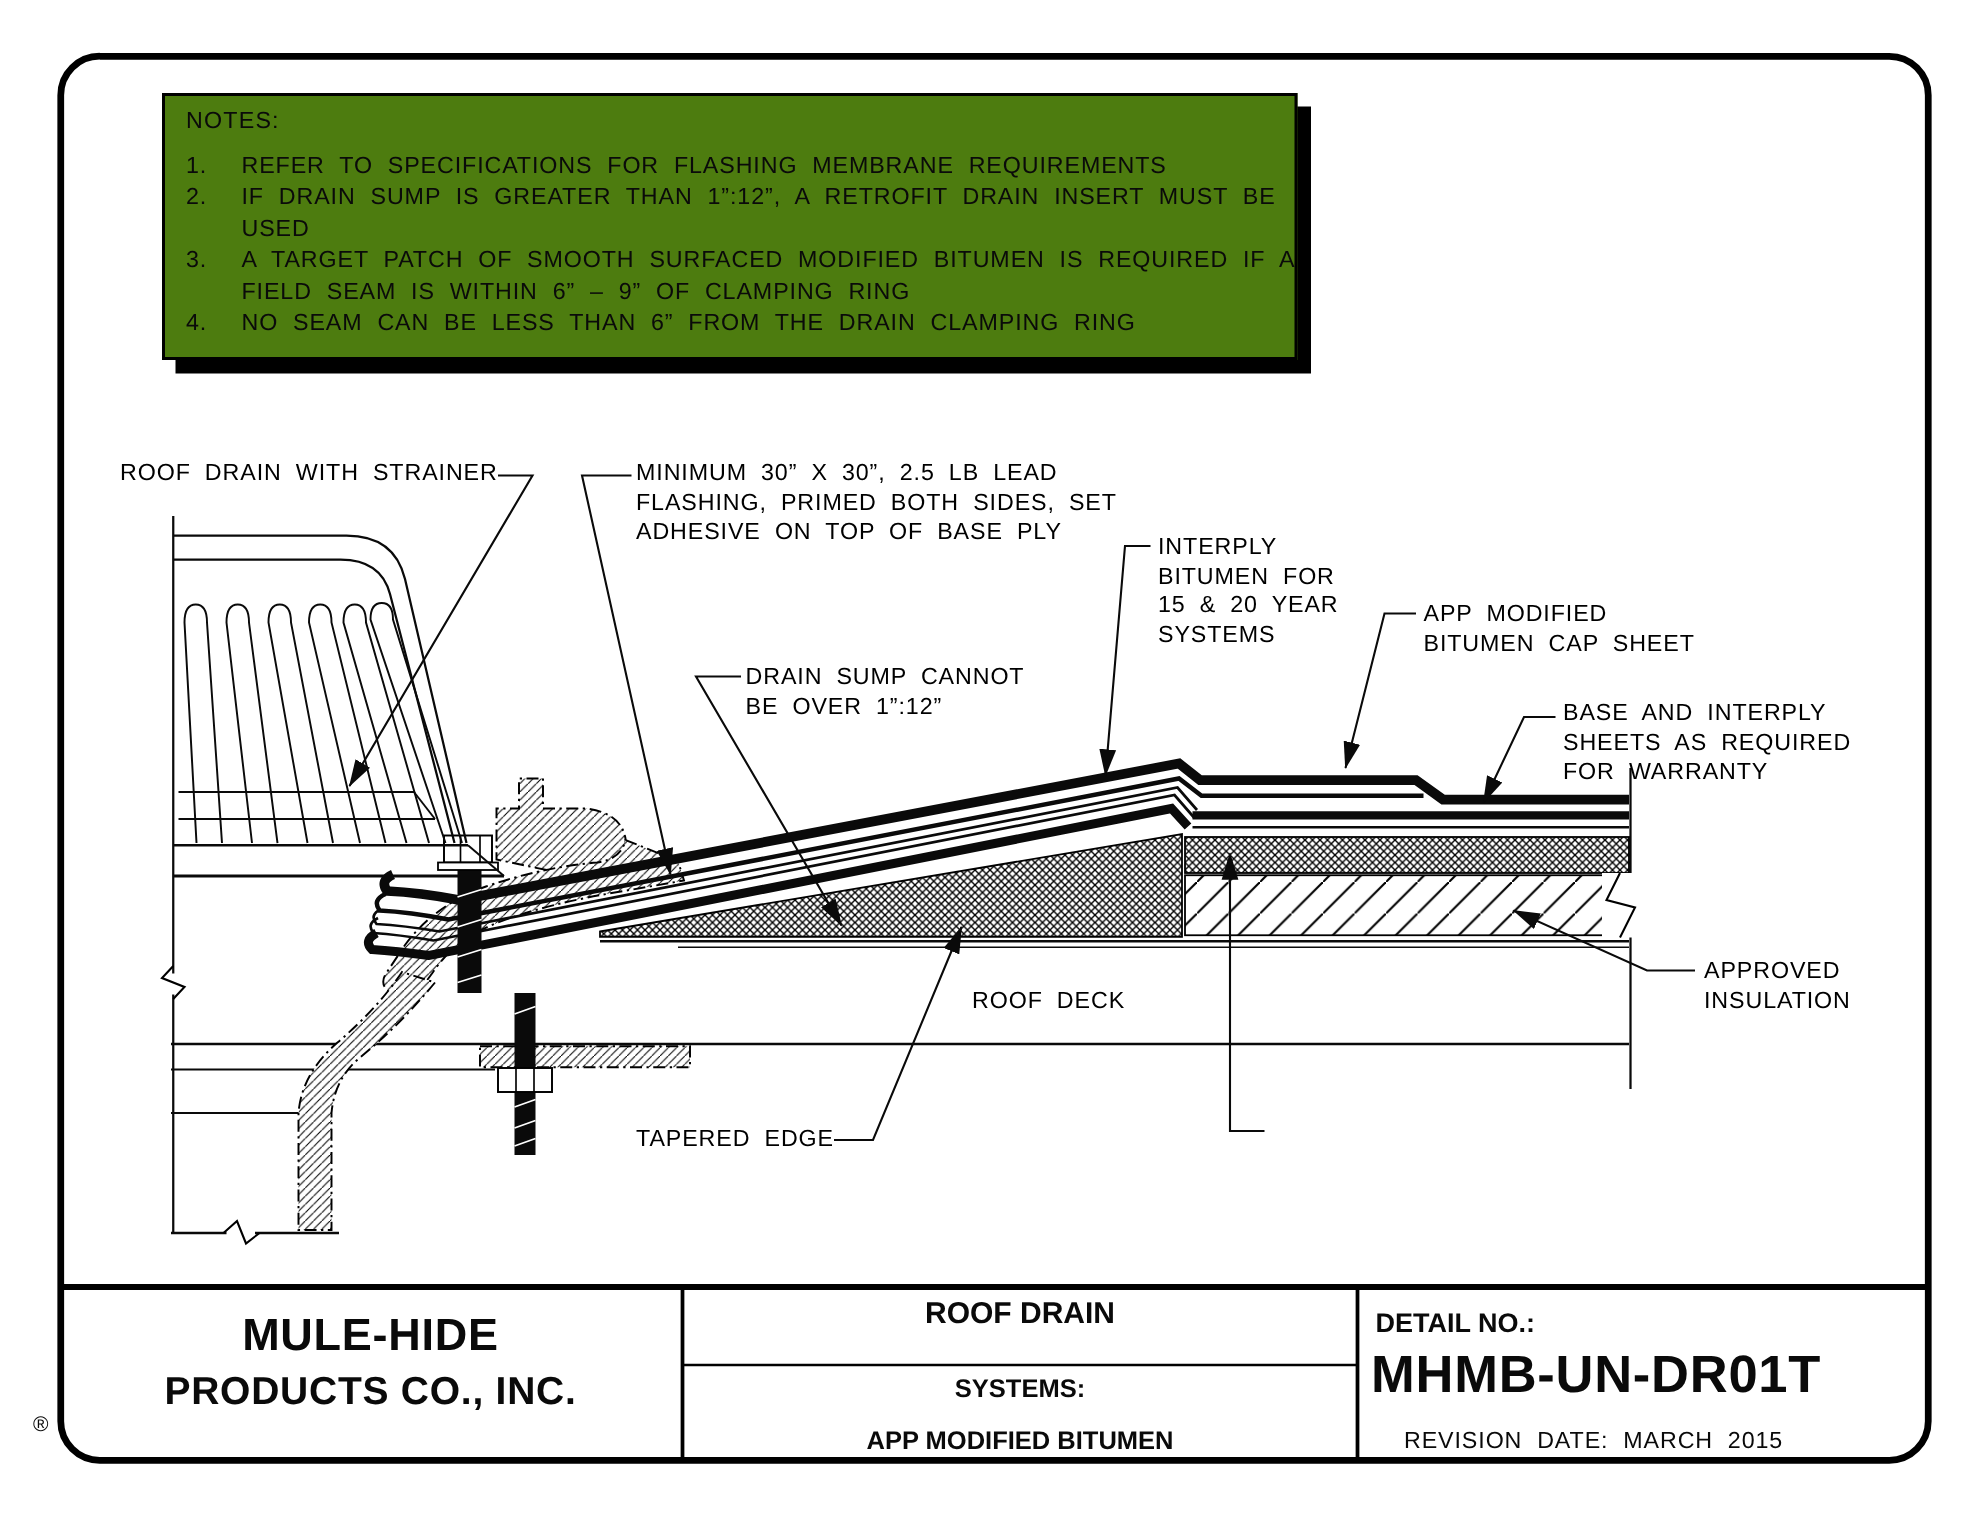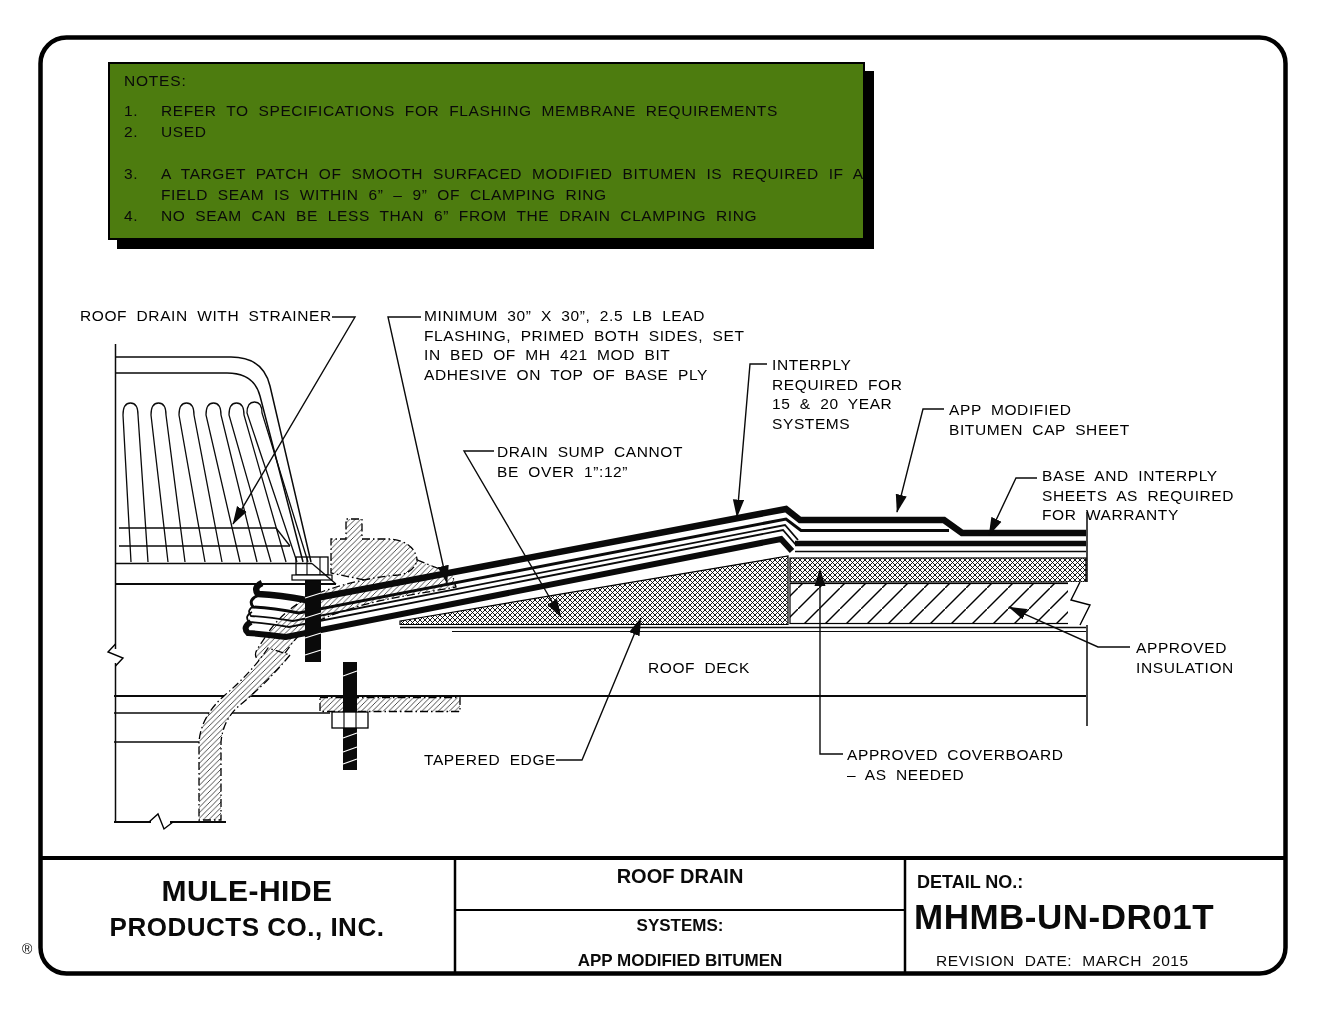--- a/index.html
+++ b/index.html
@@ -155,20 +155,21 @@
   <div id="notesTitle">NOTES:</div>
   <div class="noteRow" style="top:36px">
     <div class="noteNum">1.</div>
     <div class="noteLines">
           <div>REFER TO SPECIFICATIONS FOR FLASHING MEMBRANE REQUIREMENTS</div>
         </div>
   </div>
   <div class="noteRow" style="top:57px">
     <div class="noteNum">2.</div>
     <div class="noteLines">
+      <div>IF DRAIN SUMP IS GREATER THAN 1”:12”, A RETROFIT DRAIN INSERT MUST BE</div>
       <div>USED</div>
     </div>
   </div>
   <div class="noteRow" style="top:99px">
     <div class="noteNum">3.</div>
     <div class="noteLines">
       <div>A TARGET PATCH OF SMOOTH SURFACED MODIFIED BITUMEN IS REQUIRED IF A</div>
       <div>FIELD SEAM IS WITHIN 6” – 9” OF CLAMPING RING</div>
     </div>
   </div>
@@ -179,52 +180,47 @@
         </div>
   </div>
 </div>
 
 <div class="cad" style="left:80px;top:306px">
   <div>ROOF DRAIN WITH STRAINER</div>
 </div>
 <div class="cad" style="left:424px;top:306px">
   <div>MINIMUM 30” X 30”, 2.5 LB LEAD</div>
   <div>FLASHING, PRIMED BOTH SIDES, SET</div>
-  <div>IN BED OF MH 421 MOD BIT</div>
   <div>ADHESIVE ON TOP OF BASE PLY</div>
 </div>
 <div class="cad" style="left:497px;top:442px">
   <div>DRAIN SUMP CANNOT</div>
   <div>BE OVER 1”:12”</div>
 </div>
 <div class="cad" style="left:772px;top:355px">
   <div>INTERPLY</div>
-  <div>REQUIRED FOR</div>
+  <div>BITUMEN FOR</div>
   <div>15 &amp; 20 YEAR</div>
   <div>SYSTEMS</div>
 </div>
 <div class="cad" style="left:949px;top:400px">
   <div>APP MODIFIED</div>
   <div>BITUMEN CAP SHEET</div>
 </div>
 <div class="cad" style="left:1042px;top:466px">
   <div>BASE AND INTERPLY</div>
   <div>SHEETS AS REQUIRED</div>
   <div>FOR WARRANTY</div>
 </div>
 <div class="cad" style="left:648px;top:658px">
   <div>ROOF DECK</div>
 </div>
 <div class="cad" style="left:424px;top:750px">
   <div>TAPERED EDGE</div>
 </div>
-<div class="cad" style="left:847px;top:745px">
-  <div>APPROVED COVERBOARD</div>
-  <div>– AS NEEDED</div>
-</div>
 <div class="cad" style="left:1136px;top:638px">
   <div>APPROVED</div>
   <div>INSULATION</div>
 </div>
 
 <div class="tb tb-center" style="left:247px;top:874px;font-size:30px;letter-spacing:0.5px">MULE-HIDE</div>
 <div class="tb tb-center" style="left:247px;top:912px;font-size:26px;letter-spacing:0.5px">PRODUCTS CO., INC.</div>
 
 <div class="tb tb-center" style="left:680px;top:865px;font-size:20px">ROOF DRAIN</div>
 <div class="tb tb-center" style="left:680px;top:916px;font-size:17px">SYSTEMS:</div>

